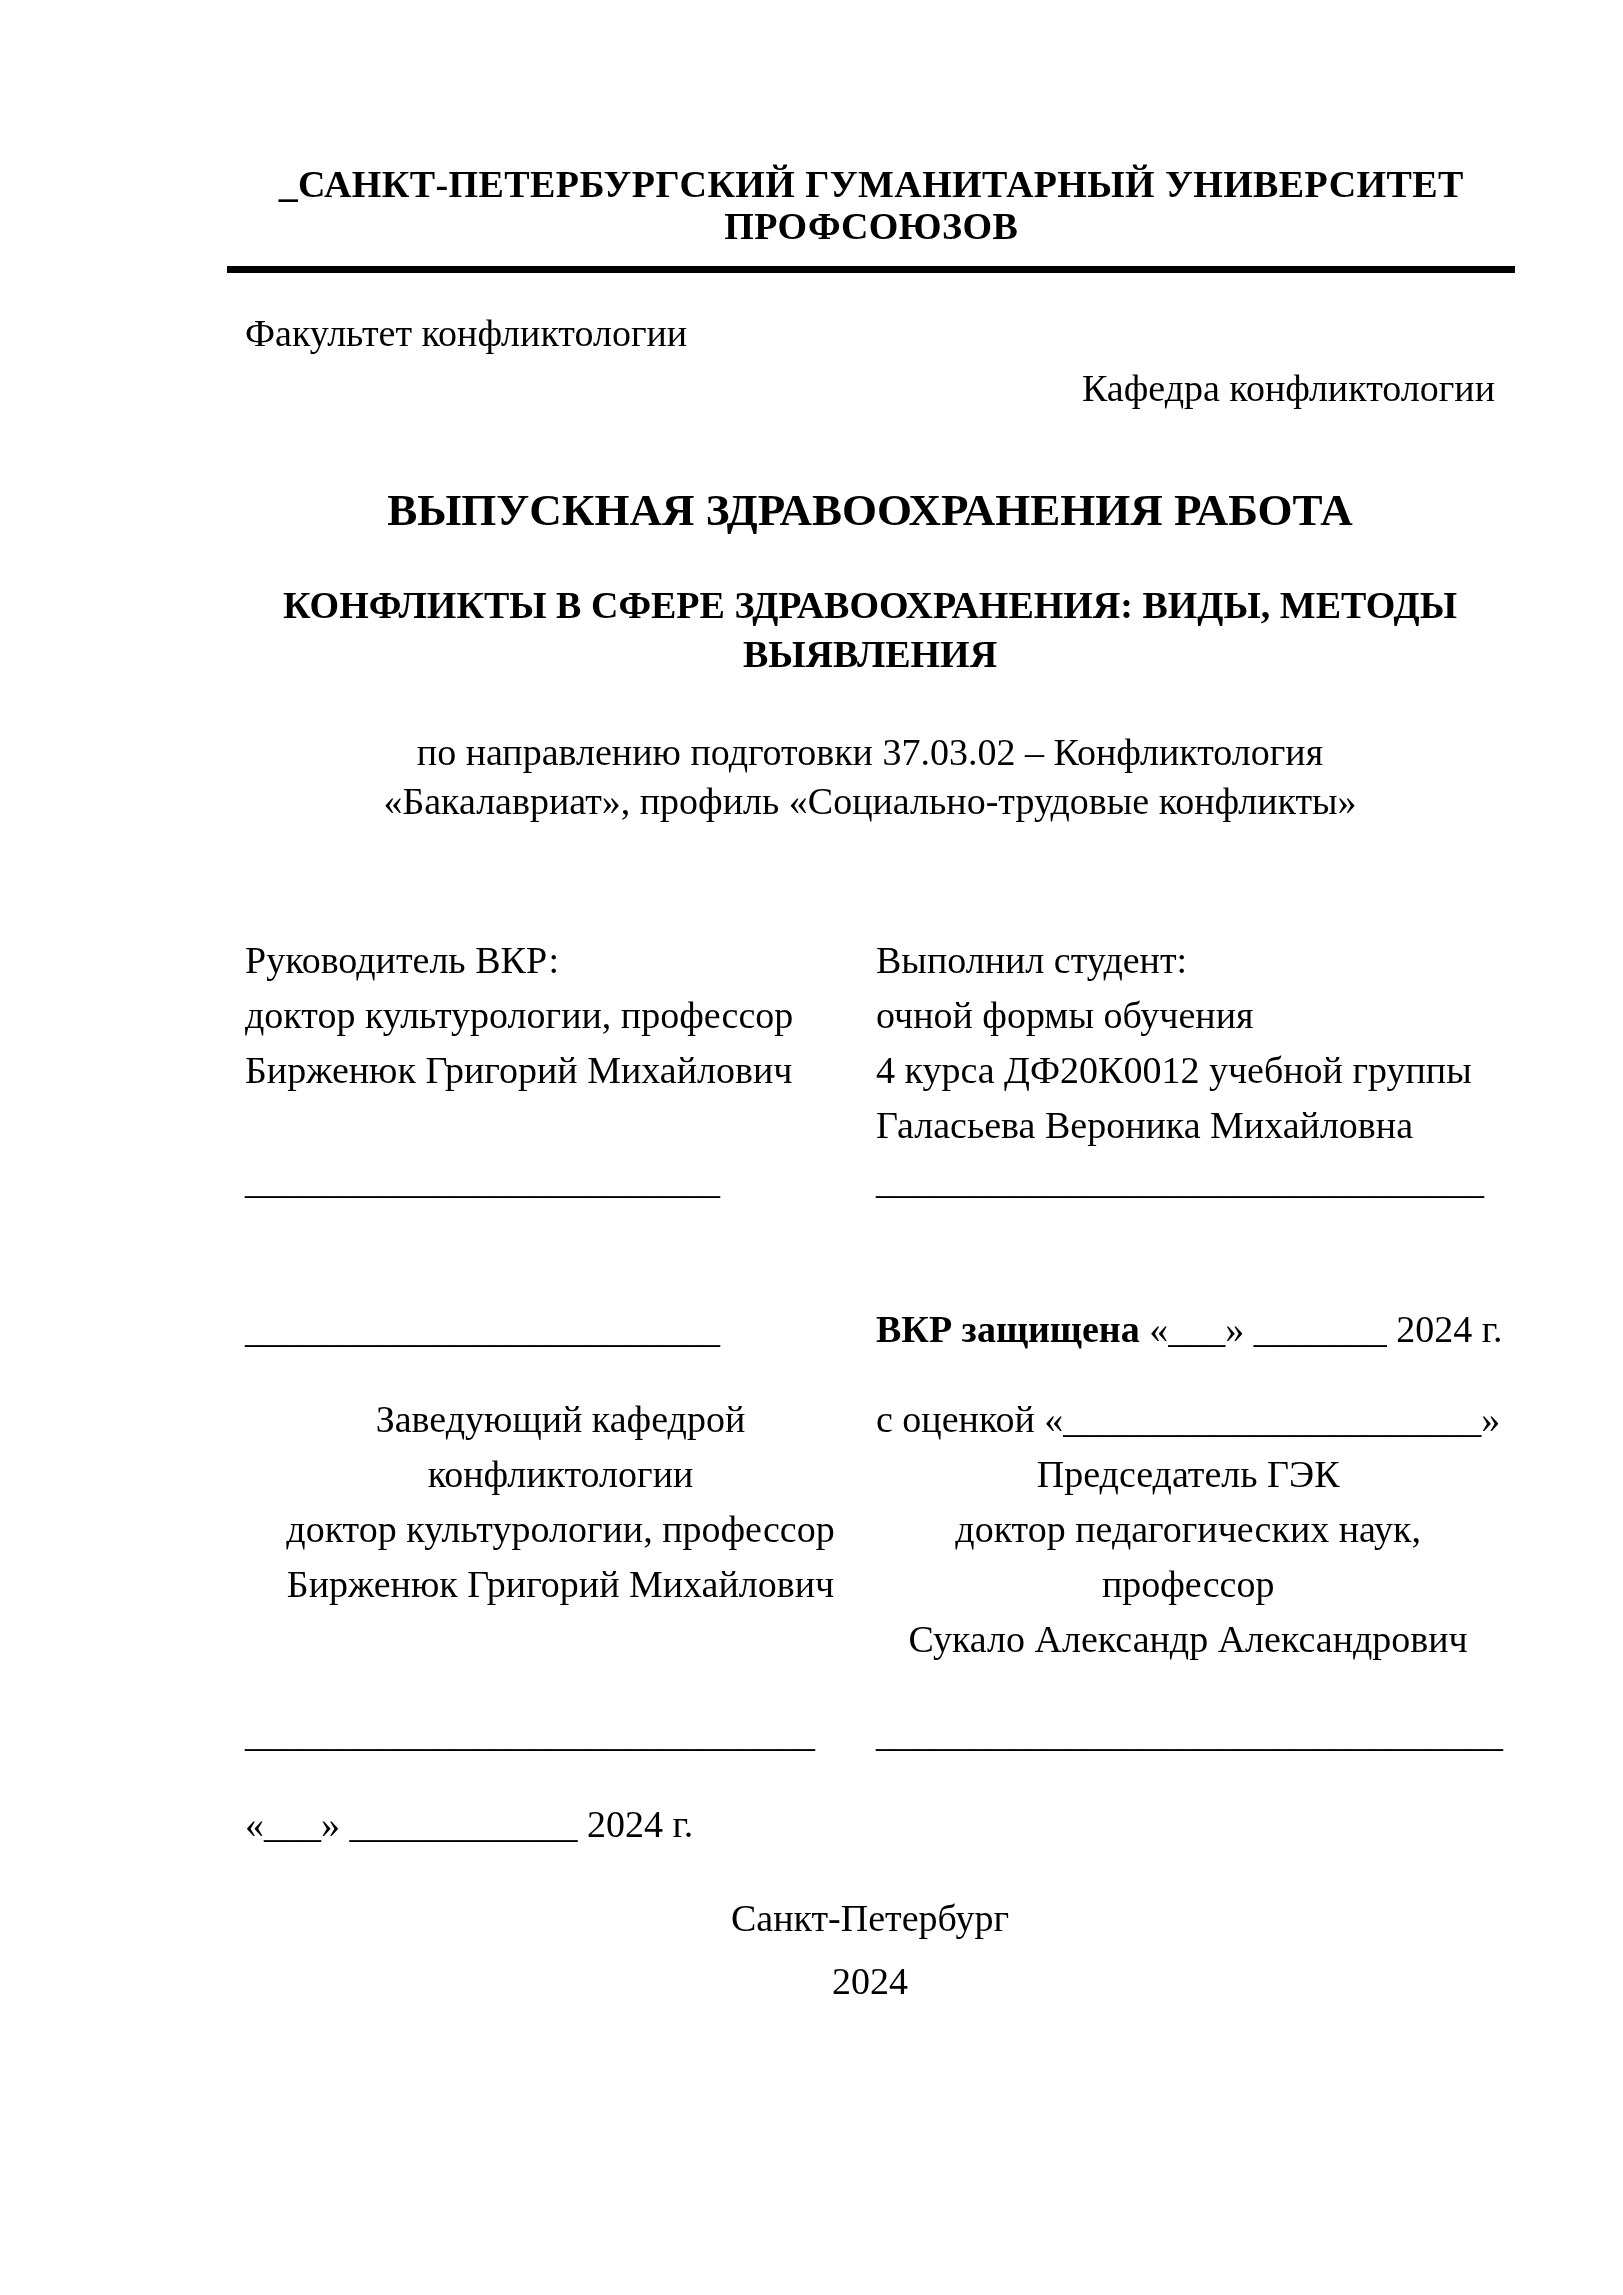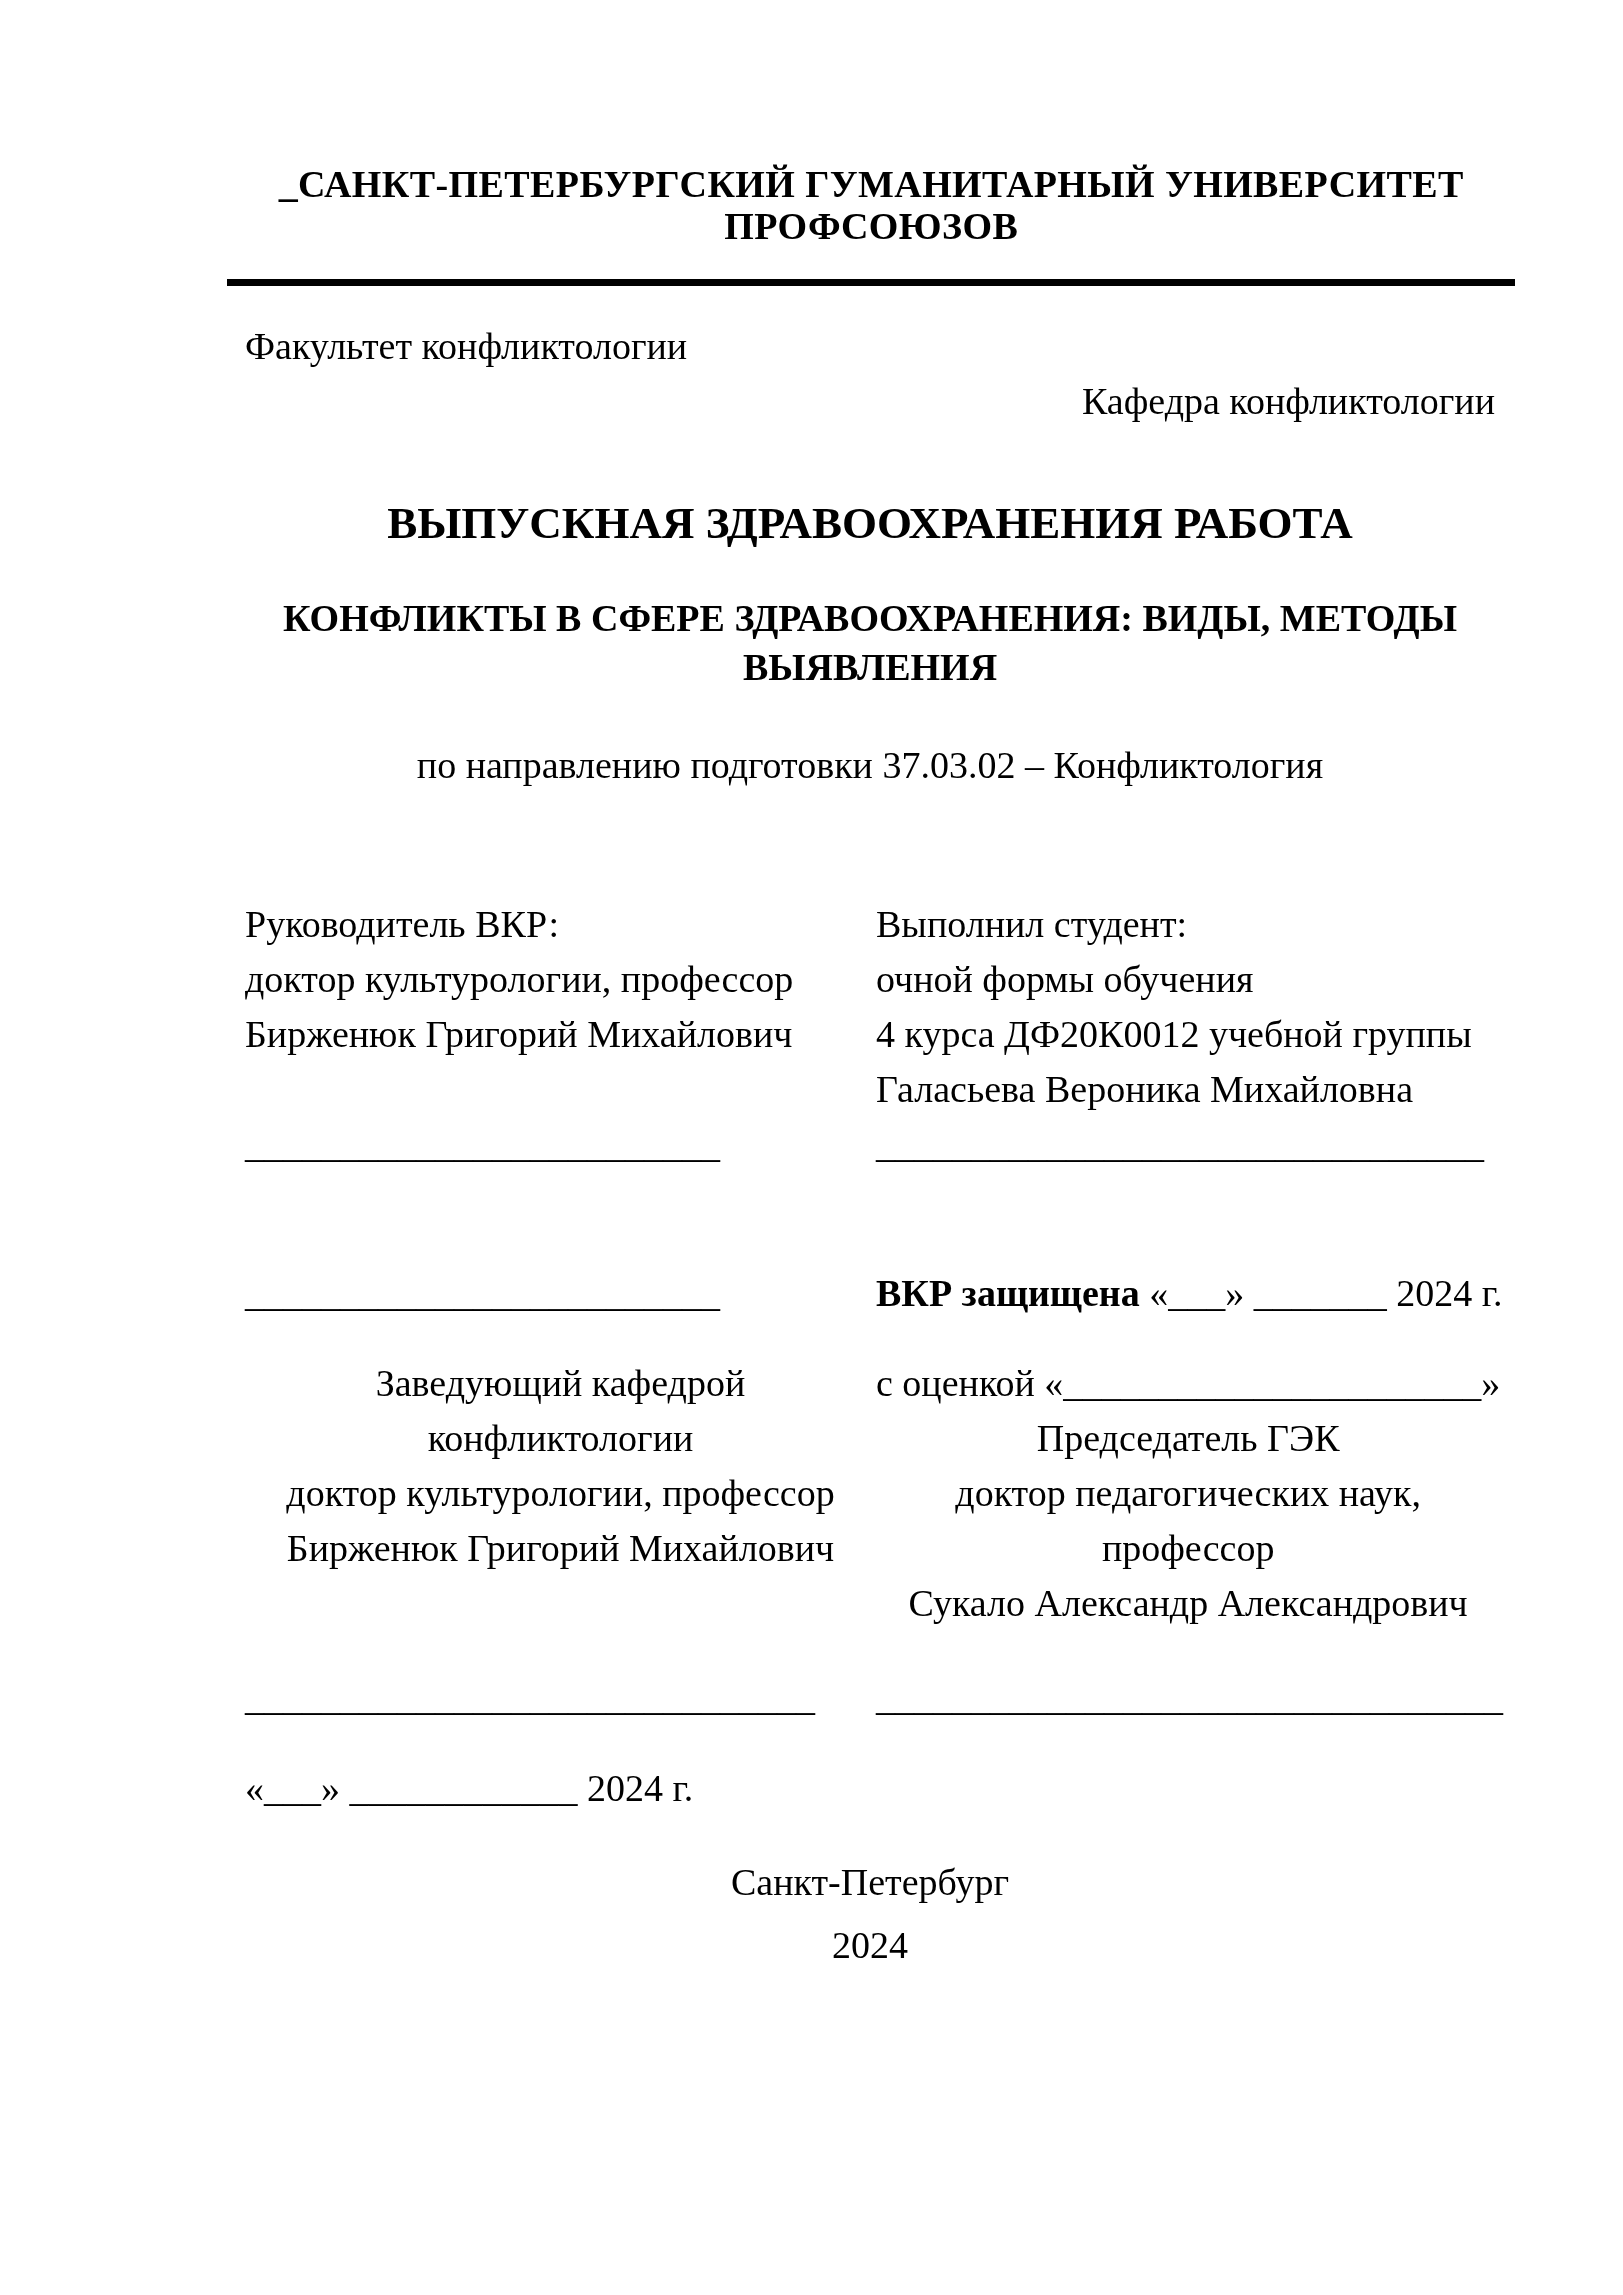--- a/index.html
+++ b/index.html
@@ -17,21 +17,21 @@
     font-size: 38px;
     box-sizing: border-box;
     padding: 163px 128px 0 245px;
     overflow: hidden;
   }
   .header {
     margin: 0 -20.4px 0 -18px;
     text-align: center;
     font-weight: bold;
     line-height: 42px;
-    padding-bottom: 32px;
+    padding-bottom: 19px;
     border-bottom: 7.9px solid #000000;
     letter-spacing: 0.4px;
   }
   .faculty-line {
     margin-top: 33px;
     text-align: left;
     line-height: 55px;
   }
   .department-line {
     text-align: right;
@@ -92,20 +92,21 @@
   <div class="department-line">Кафедра конфликтологии</div>
 
   <div class="work-type">ВЫПУСКНАЯ ЗДРАВООХРАНЕНИЯ РАБОТА</div>
 
   <div class="topic">
     <div>КОНФЛИКТЫ В СФЕРЕ ЗДРАВООХРАНЕНИЯ: ВИДЫ, МЕТОДЫ ВЫЯВЛЕНИЯ</div>
   </div>
 
   <div class="program">
     <div>по направлению подготовки 37.03.02 – Конфликтология</div>
+    <div>«Бакалавриат», профиль «Социально-трудовые конфликты»</div>
   </div>
 
   <div class="columns cols-1">
     <div class="col">
       <div class="row">Руководитель ВКР:</div>
       <div class="row">доктор культурологии, профессор</div>
       <div class="row">Бирженюк Григорий Михайлович</div>
       <div class="blank"></div>
       <div class="row">_________________________</div>
     </div>

